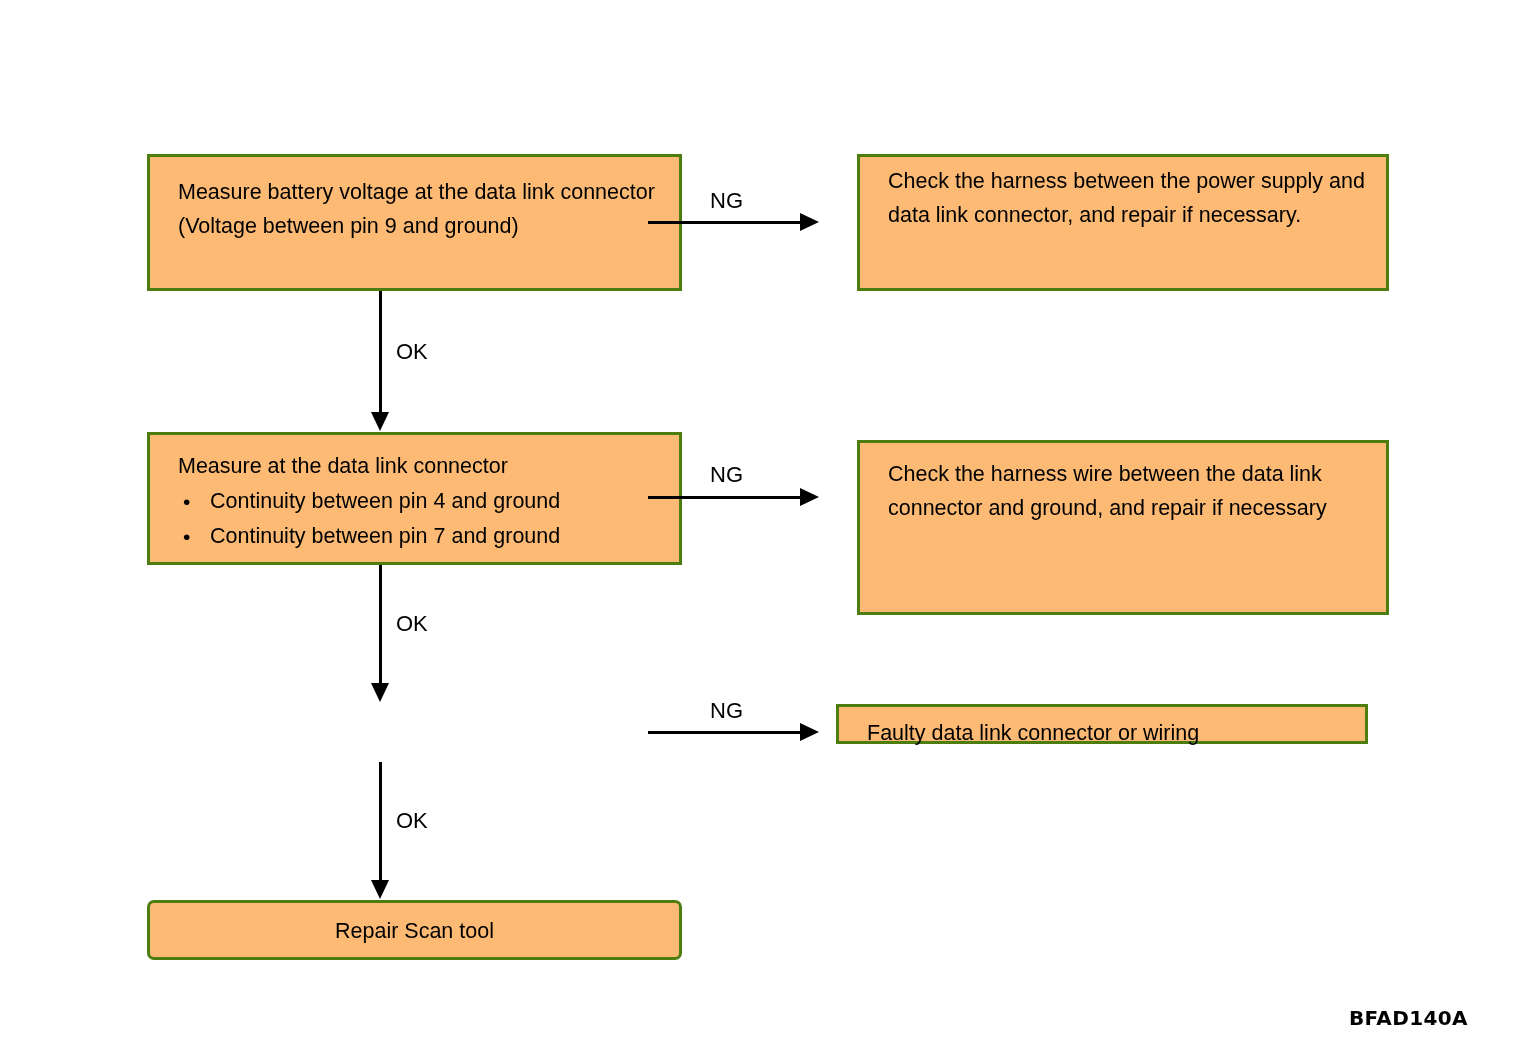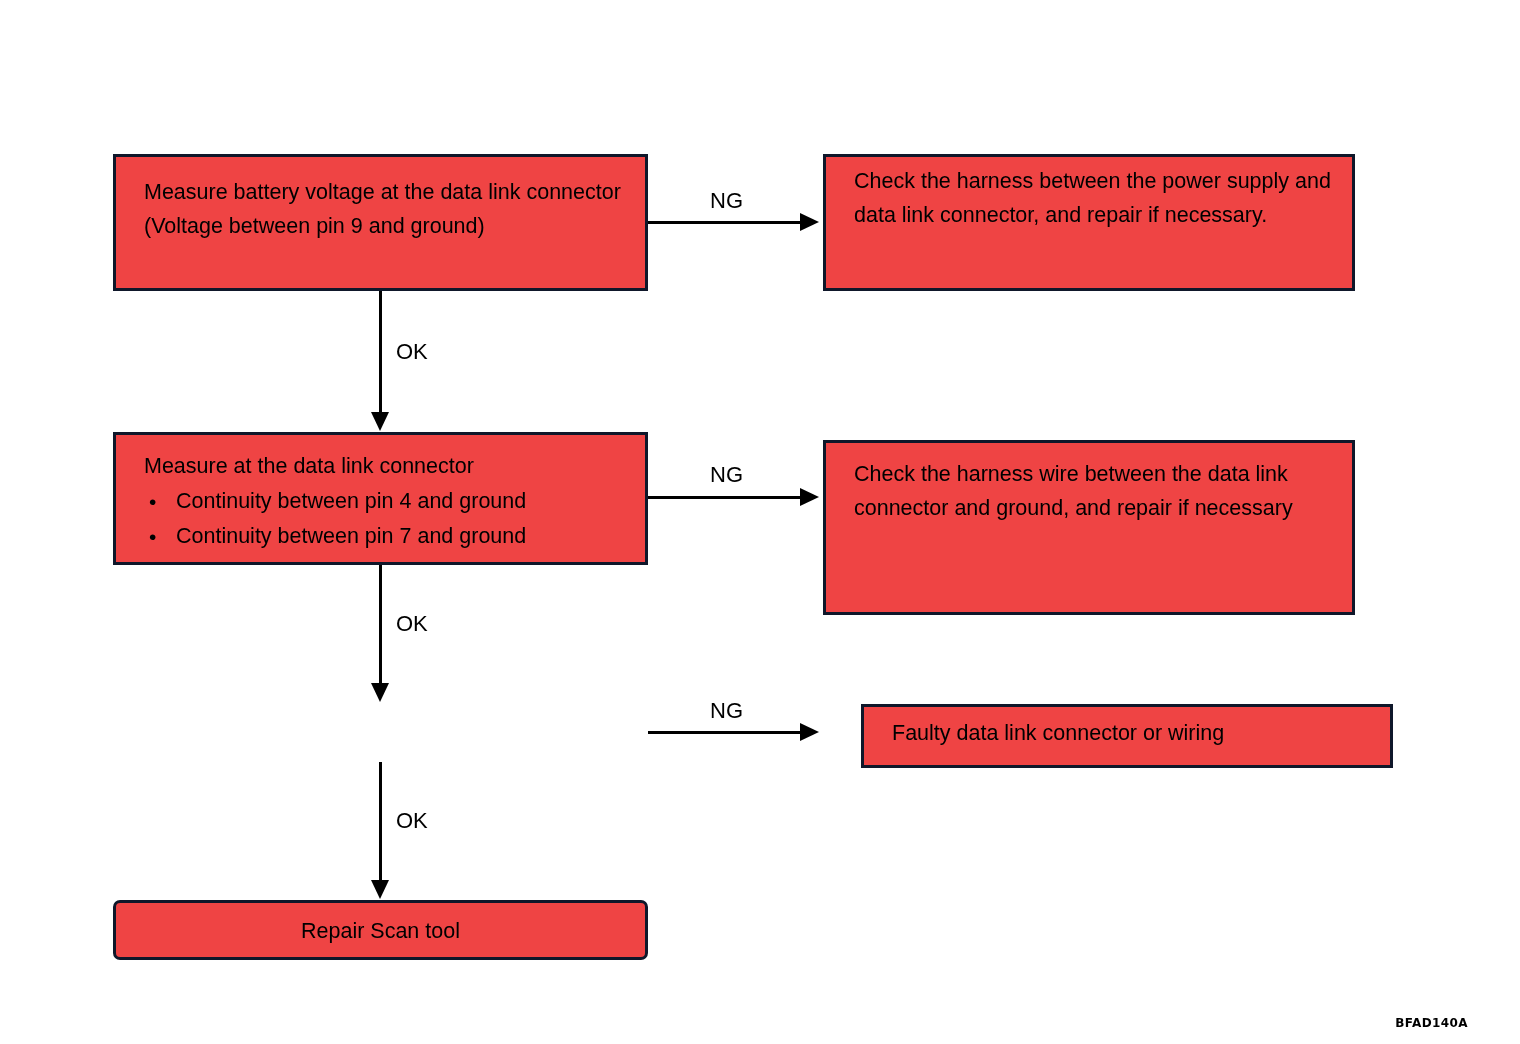--- a/index.html
+++ b/index.html
@@ -29,22 +29,23 @@
     line-height: 25px;
     letter-spacing: 0.6px;
     text-transform: uppercase;
     white-space: pre-wrap;
   }
 
   
   .fbox {
     position: absolute;
     box-sizing: border-box;
-    border: 3px solid #0f172a;
-    background: #ef4444;
+    border: 3px solid #4d7c0f;
+    background: #fdba74;
+    margin-left: 34px;
   }
   .fbox .btext {
     position: absolute;
     left: 28px;
     right: 10px;
     font-size: 21.5px;
     line-height: 34px;
     white-space: pre-wrap;
   }
   .fbox.centered .btext {
@@ -108,21 +109,21 @@
     line-height: 22px;
     white-space: nowrap;
   }
 
   
   #footer-code {
     position: absolute;
     right: 52px;
     bottom: 14px;
     font-family: "DejaVu Sans", sans-serif;
-    font-size: 12px;
+    font-size: 20px;
     font-weight: bold;
     letter-spacing: 0.4px;
   }
 </style>
 </head>
 <body>
 
 <div id="page">
 
 
@@ -161,21 +162,21 @@
 
   <div class="vline" style="left:379px; top:565px; width:3px; height:120px;"></div>
   <div class="arrow-down" style="left:371px; top:683px;"></div>
   <div class="edge-label" style="left:396px; top:613px;">OK</div>
 
 
   <div class="hline" style="left:648px; top:731px; width:155px;"></div>
   <div class="arrow-right" style="left:800px; top:723px;"></div>
   <div class="edge-label" style="left:710px; top:700px;">NG</div>
 
-  <div class="fbox" style="left:861px; top:704px; width:532px; height:64px;">
+  <div class="fbox" style="left:802px; top:704px; width:532px; height:40px;">
     <div class="btext" style="top:9px;">Faulty data link connector or wiring</div>
   </div>
 
   <div class="vline" style="left:379px; top:762px; width:3px; height:120px;"></div>
   <div class="arrow-down" style="left:371px; top:880px;"></div>
   <div class="edge-label" style="left:396px; top:810px;">OK</div>
 
   <div class="fbox centered" style="left:113px; top:900px; width:535px; height:60px;border-radius:7px;">
     <div class="btext" style="top:11px;">Repair Scan tool</div>
   </div>

